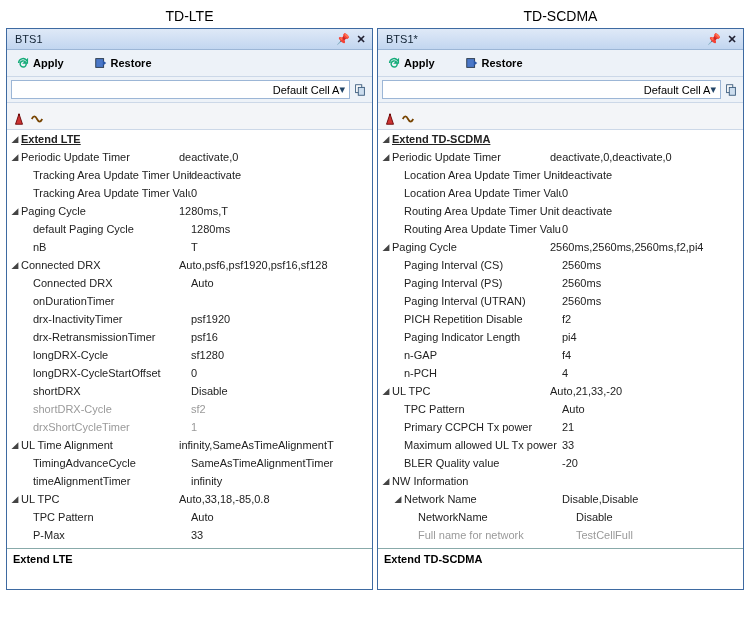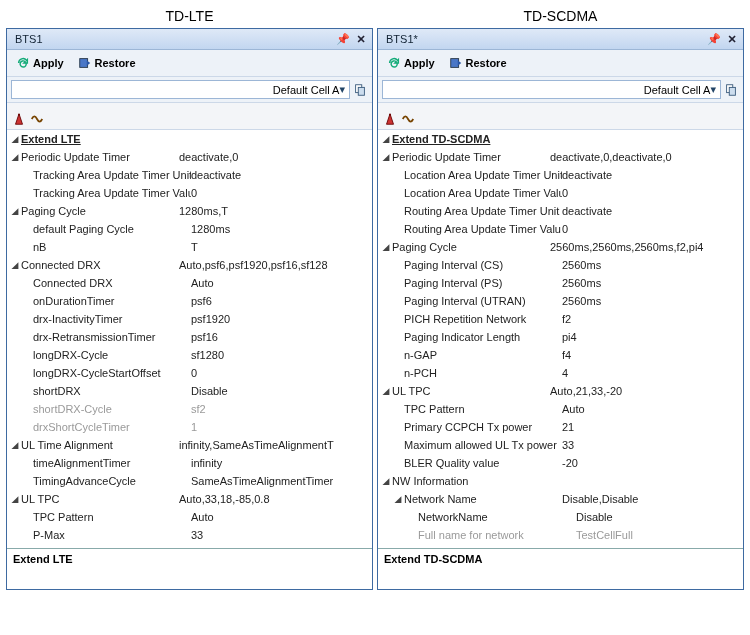--- a/index.html
+++ b/index.html
@@ -5,21 +5,21 @@
 html,body{margin:0;padding:0;font:11px 'Segoe UI',Tahoma,sans-serif;color:#000;background:#fff}
 .root{display:flex;gap:4px;padding:6px;width:750px;box-sizing:border-box}
 .col{flex:1;display:flex;flex-direction:column}
 .col-title{text-align:center;font-weight:400;font-size:14px;padding:2px 0 4px}
 .pane{border:1px solid #3e6aa1;background:#fff;display:flex;flex-direction:column;height:560px}
 .titlebar{display:flex;align-items:center;background:linear-gradient(#dfe9f7,#c2d6f0);border-bottom:1px solid #9cb6d6;height:20px;font-size:11px}
 .titlebar .tab{padding:2px 8px;color:#123}
 .titlebar .spacer{flex:1}
 .tb-ic{width:14px;height:14px;margin:0 2px;display:inline-flex;align-items:center;justify-content:center;color:#174}
 .close-ic{font-weight:600;color:#223;margin-right:4px}
-.toolbar{display:flex;align-items:center;gap:4px;border-bottom:1px solid #ccd8e8;padding:2px 4px;background:#edf2f8;height:22px}
+.toolbar{display:flex;align-items:center;gap:20px;border-bottom:1px solid #ccd8e8;padding:2px 4px;background:#edf2f8;height:22px}
 .tbtn{display:inline-flex;align-items:center;gap:3px;padding:1px 4px;border:1px solid transparent;font-size:11px}
 .tbtn .glyph{display:inline-flex;width:14px;height:14px;align-items:center;justify-content:center}
 .selrow{display:flex;align-items:center;gap:2px;padding:3px 4px;border-bottom:1px solid #ccd8e8;background:#edf2f8}
 .sel{flex:1;background:#fff;border:1px solid #9cb6d6;padding:2px 4px;font-size:11px;display:flex;align-items:center;justify-content:flex-end}
 .sel .caret{color:#246}
 .sq-ic{width:16px;height:16px;display:inline-flex;align-items:center;justify-content:center}
 .iconrow{display:flex;align-items:end;gap:2px;padding:2px 4px;border-bottom:1px solid #ccd8e8;background:#f3f5f8;height:22px}
 .iconrow .ic{width:16px;height:16px;display:inline-flex;align-items:center;justify-content:center;font-size:13px}
 .grid{flex:1;overflow:auto;background:#fff;font-size:11px;color:#222}
 .grid::-webkit-scrollbar{width:16px}
@@ -143,21 +143,20 @@
           <div class="row">
             <span class="ind1"></span>
             <span class="tog"></span>
             <span class="lbl">Connected DRX</span>
             <span class="val">Auto</span>
           </div>
           <div class="row">
             <span class="ind1"></span>
             <span class="tog"></span>
             <span class="lbl">onDurationTimer</span>
-            <span class="val">psf6</span>
           </div>
           <div class="row">
             <span class="ind1"></span>
             <span class="tog"></span>
             <span class="lbl">drx-InactivityTimer</span>
             <span class="val">psf1920</span>
           </div>
           <div class="row">
             <span class="ind1"></span>
             <span class="tog"></span>
@@ -196,28 +195,28 @@
           </div>
           <div class="row">
             <span class="ind0"></span>
             <span class="tog">◢</span>
             <span class="lbl">UL Time Alignment</span>
             <span class="val">infinity,SameAsTimeAlignmentT</span>
           </div>
           <div class="row">
             <span class="ind1"></span>
             <span class="tog"></span>
+            <span class="lbl">TimingAdvanceCycle</span>
+            <span class="val">SameAsTimeAlignmentTimer</span>
+          </div>
+          <div class="row">
+            <span class="ind1"></span>
+            <span class="tog"></span>
             <span class="lbl">timeAlignmentTimer</span>
             <span class="val">infinity</span>
-          </div>
-          <div class="row">
-            <span class="ind1"></span>
-            <span class="tog"></span>
-            <span class="lbl">TimingAdvanceCycle</span>
-            <span class="val">SameAsTimeAlignmentTimer</span>
           </div>
           <div class="row">
             <span class="ind0"></span>
             <span class="tog">◢</span>
             <span class="lbl">UL TPC</span>
             <span class="val">Auto,33,18,-85,0.8</span>
           </div>
           <div class="row">
             <span class="ind1"></span>
             <span class="tog"></span>
@@ -350,21 +349,21 @@
           </div>
           <div class="row">
             <span class="ind1"></span>
             <span class="tog"></span>
             <span class="lbl">Paging Interval (UTRAN)</span>
             <span class="val">2560ms</span>
           </div>
           <div class="row">
             <span class="ind1"></span>
             <span class="tog"></span>
-            <span class="lbl">PICH Repetition Network</span>
+            <span class="lbl">PICH Repetition Disable</span>
             <span class="val">f2</span>
           </div>
           <div class="row">
             <span class="ind1"></span>
             <span class="tog"></span>
             <span class="lbl">Paging Indicator Length</span>
             <span class="val">pi4</span>
           </div>
           <div class="row">
             <span class="ind1"></span>

